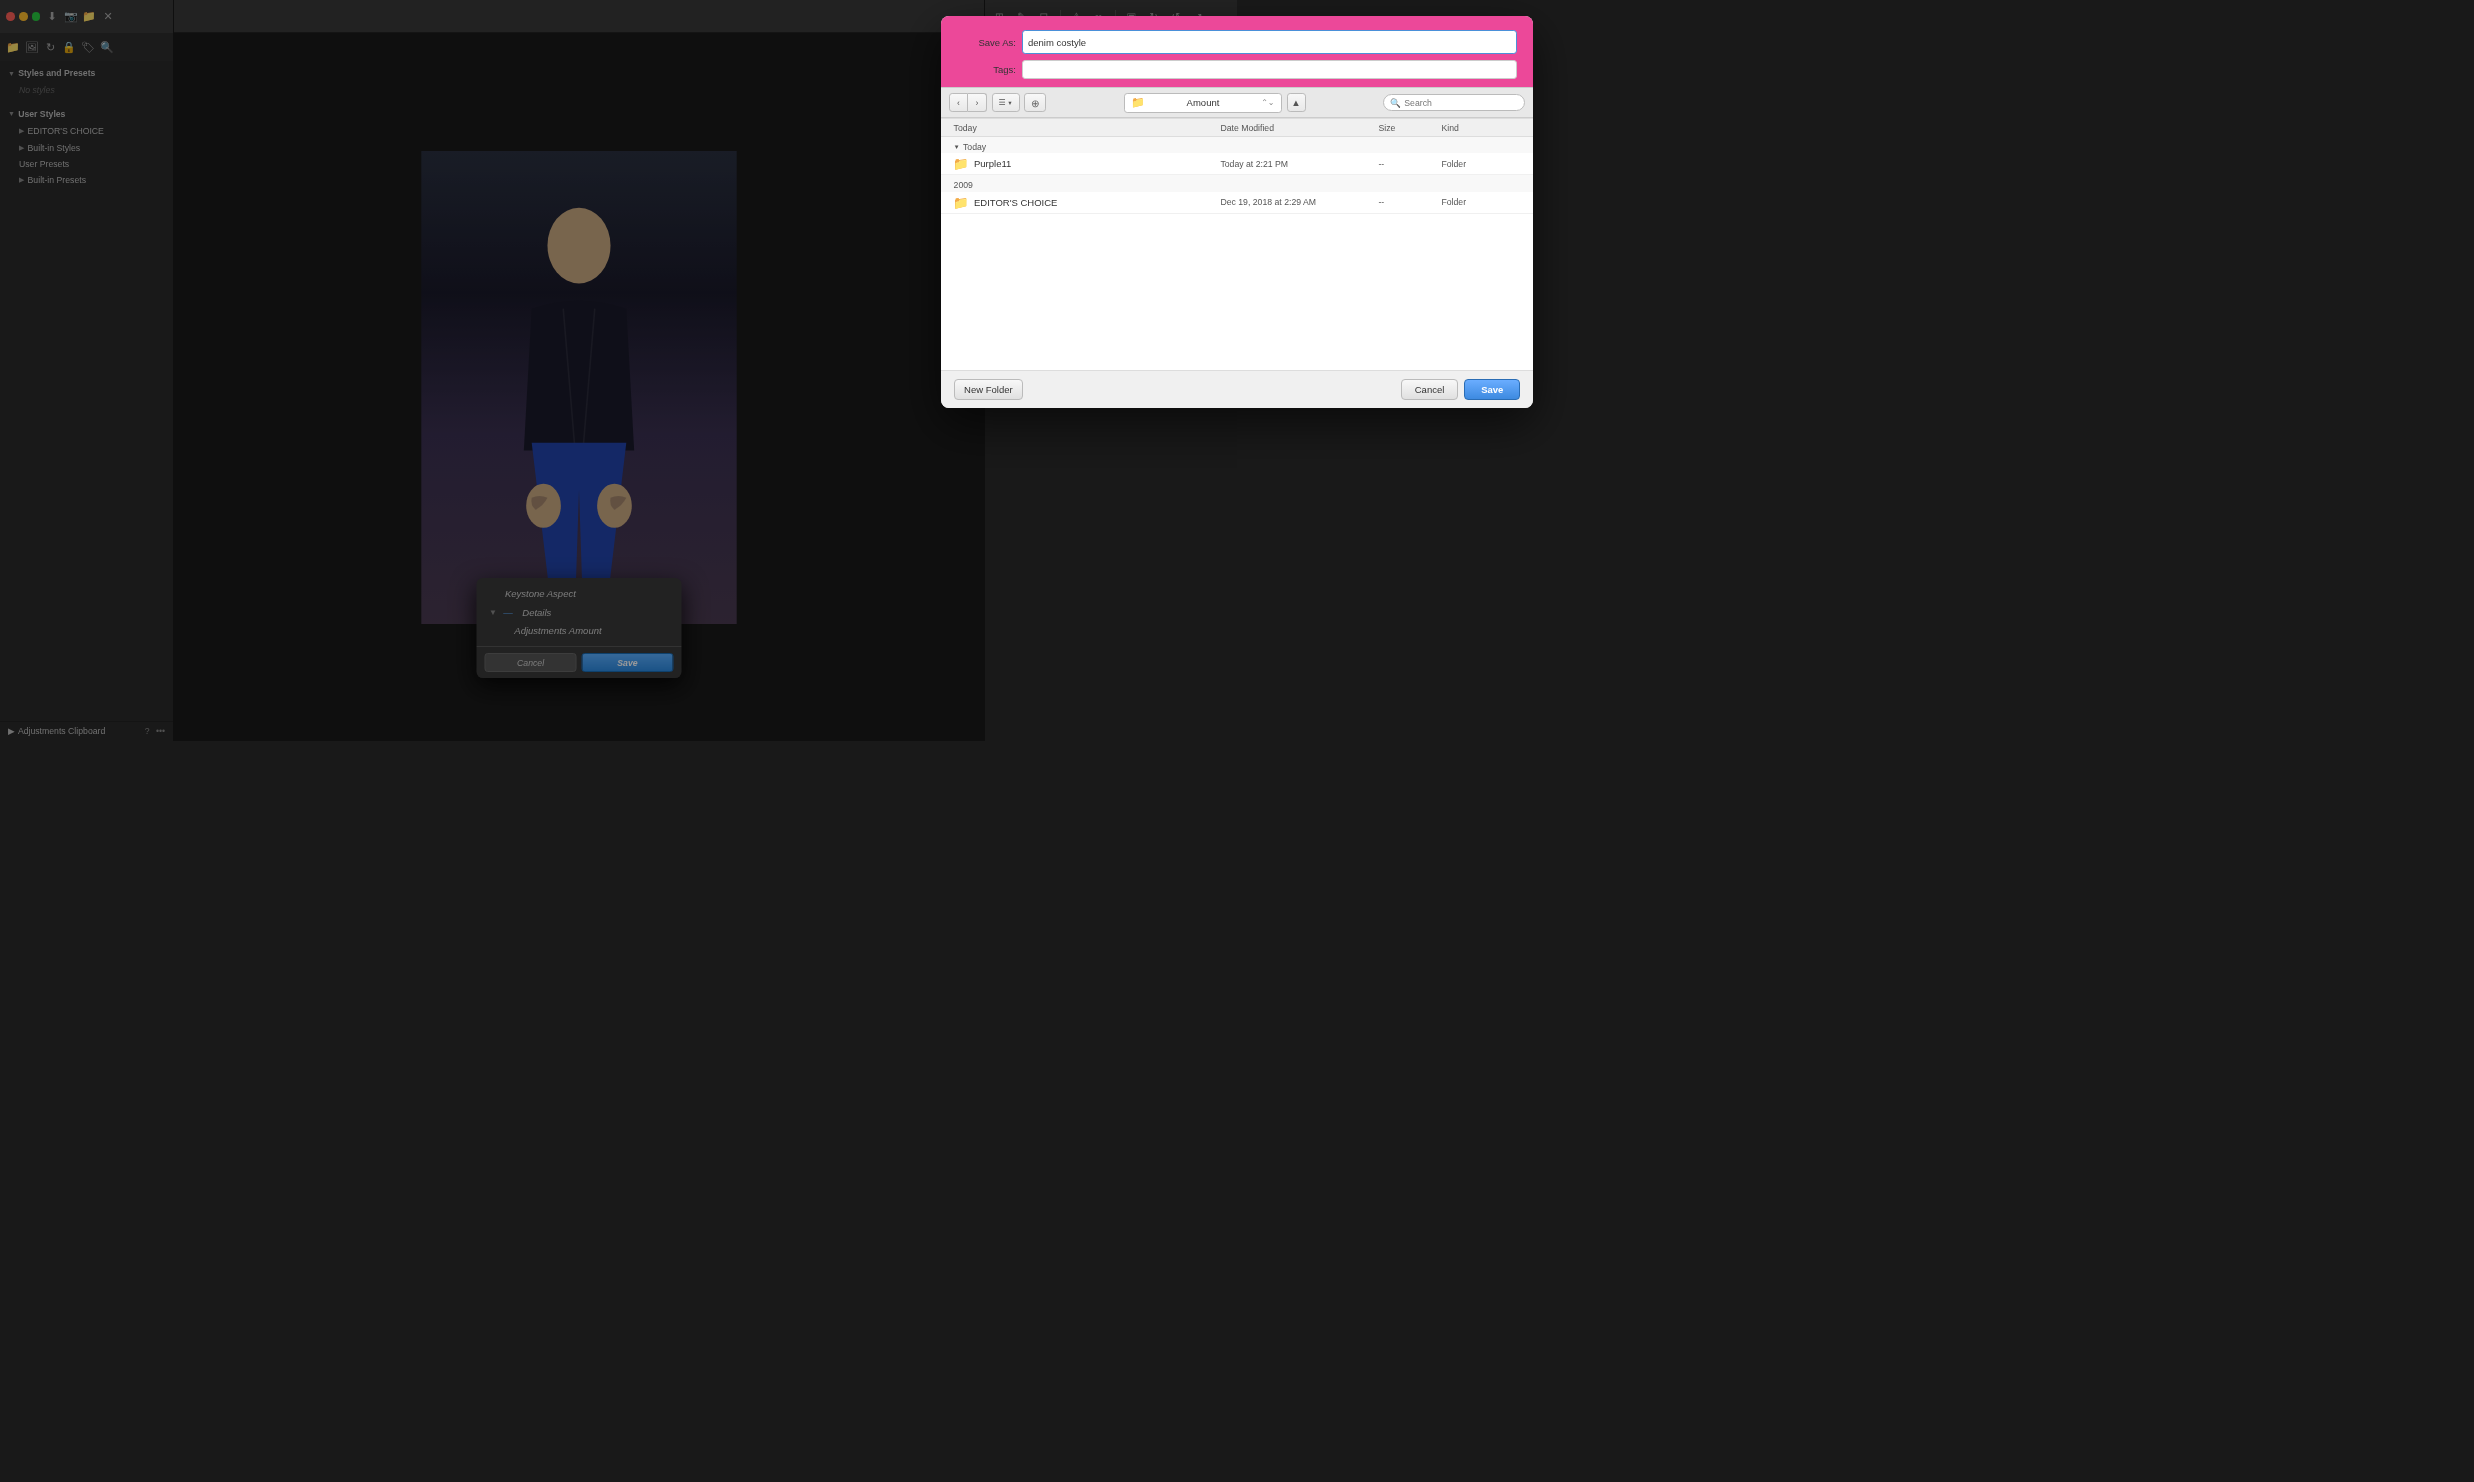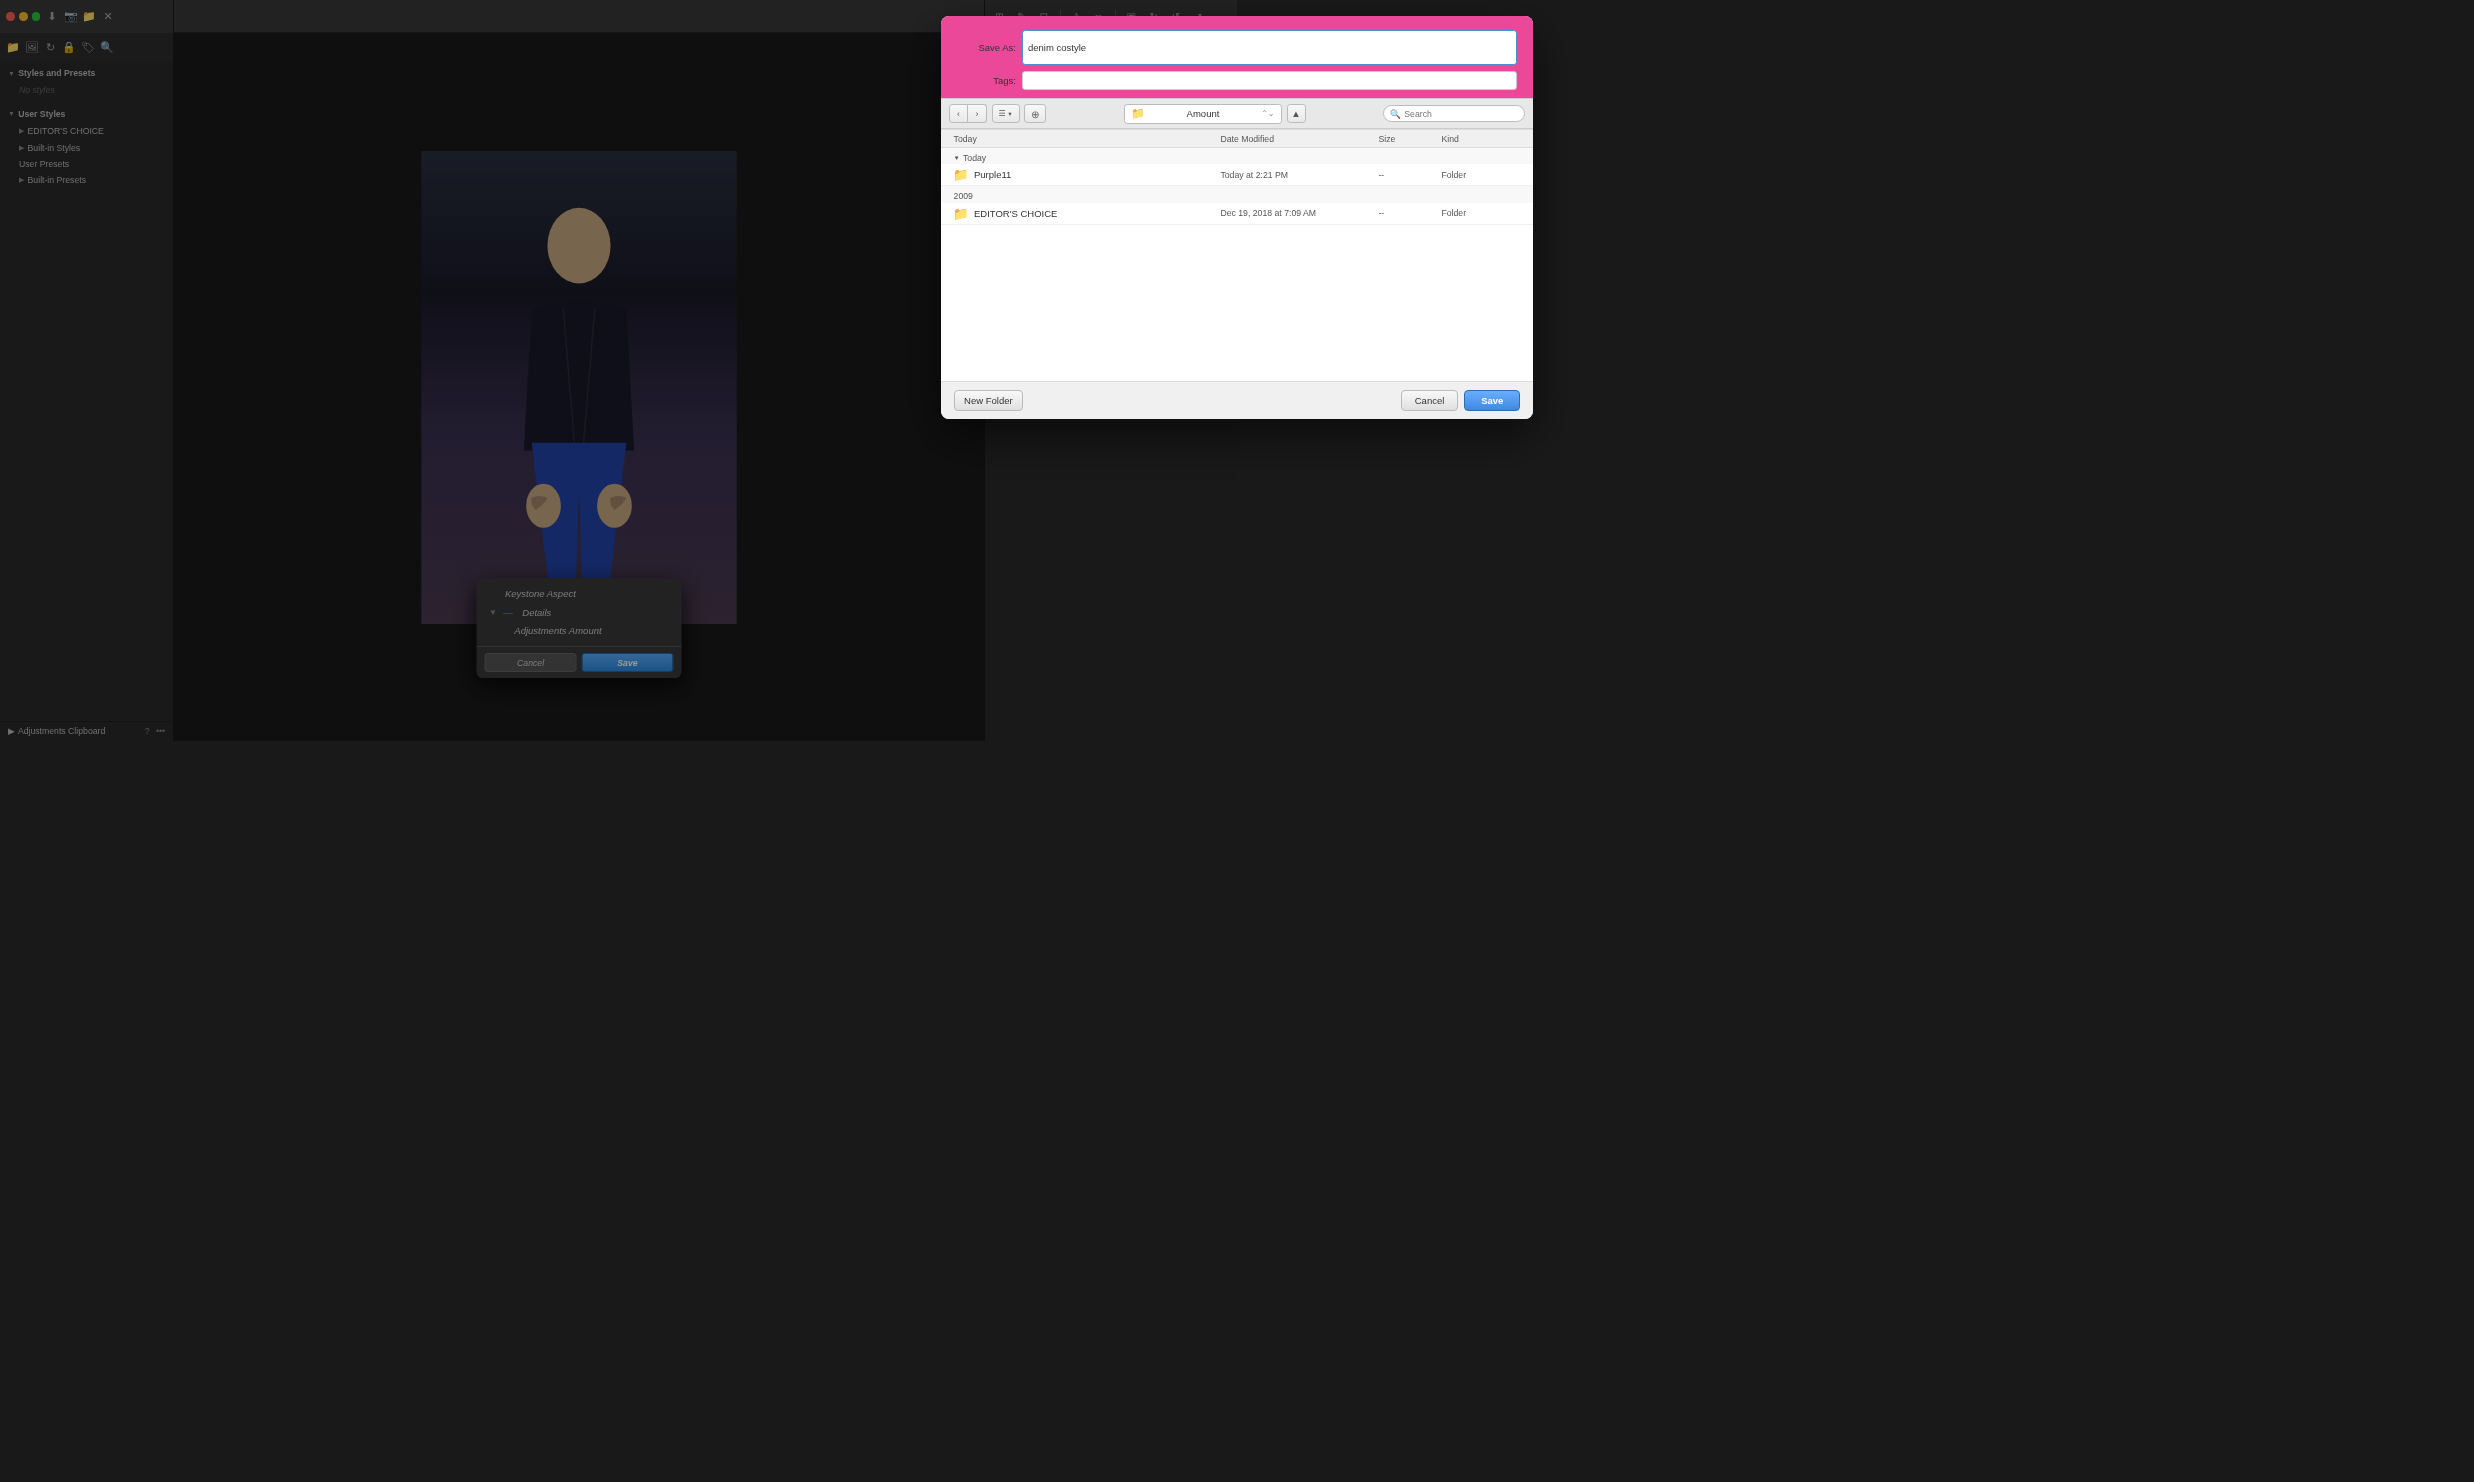--- a/index.html
+++ b/index.html
@@ -352,21 +352,21 @@
     .save-as-label {
       color: #333;
       font-size: 9.5px;
       text-align: right;
       width: 59px;
       flex-shrink: 0;
     }
 
     .save-as-input {
       flex: 1;
-      height: 35px;
+      height: 24px;
       border: 1.6px solid #4a90d9;
       border-radius: 3.2px;
       padding: 0 4.7px;
       font-size: 9.5px;
       background: #fff;
       color: #333;
       outline: none;
     }
 
     .tags-row {
@@ -1156,21 +1156,21 @@
         </div>
 
         <div class="file-section-label">
           <span>2009</span>
         </div>
         <div class="file-row">
           <div class="file-name">
             <span class="file-folder-icon">📁</span>
             <span>EDITOR'S CHOICE</span>
           </div>
-          <div class="file-date">Dec 19, 2018 at 7:09 AM</div>
+          <div class="file-date">Dec 19, 2018 at 2:29 AM</div>
           <div class="file-size">--</div>
           <div class="file-kind">Folder</div>
         </div>
 
         <div class="empty-rows"></div>
       </div>
 
       <div class="dialog-footer">
         <button class="new-folder-btn">New Folder</button>
         <div class="dialog-action-btns">

